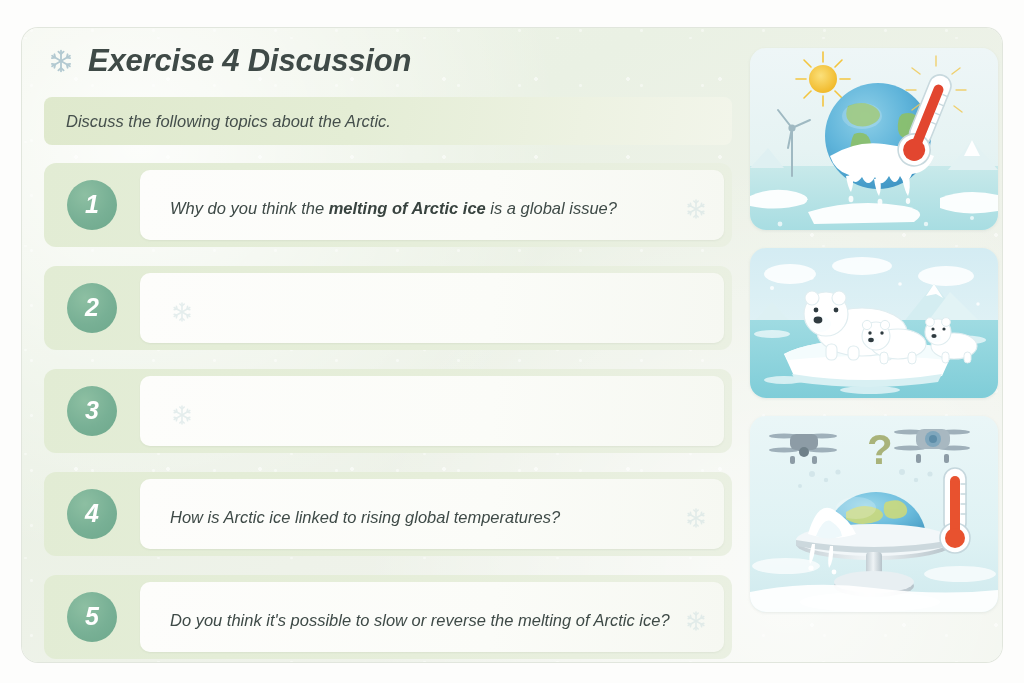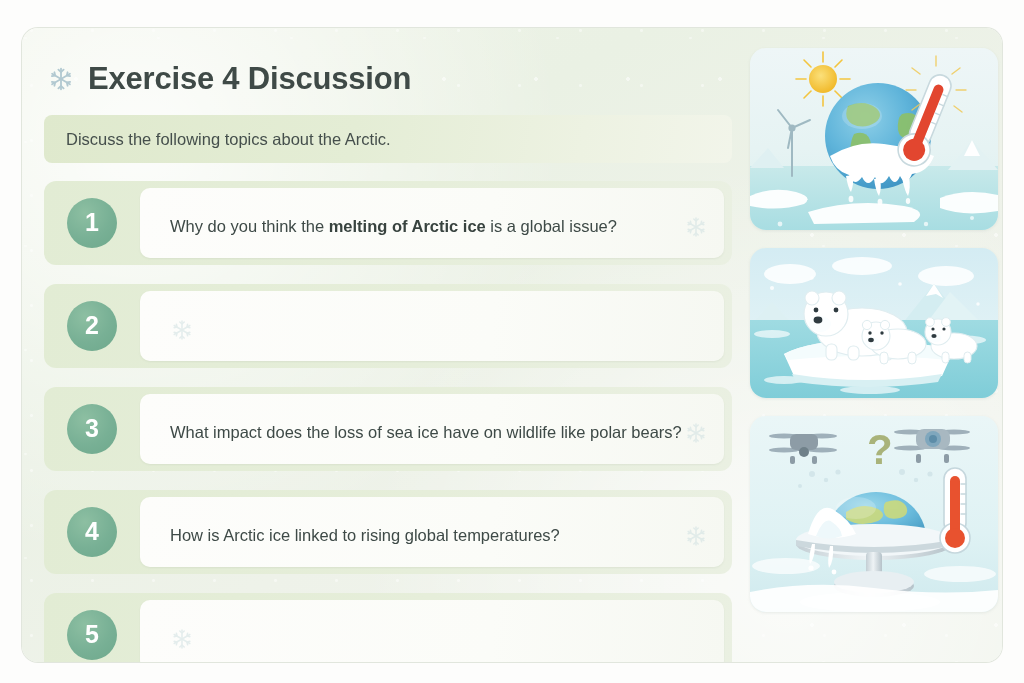--- a/index.html
+++ b/index.html
@@ -45,22 +45,23 @@
       radial-gradient(circle, rgba(255,255,255,.8) 1.2px, rgba(255,255,255,0) 1.8px),
       radial-gradient(circle, rgba(255,255,255,.7) 1.0px, rgba(255,255,255,0) 1.6px);
     background-size: 92px 78px, 61px 55px, 133px 104px;
     background-position: 8px 12px, 40px 30px, 70px 62px;
   }
 
   
   .left {
     position: absolute;
     left: 22px;
-    top: 23px;
+    top: 5px;
     width: 688px;
+    font-style: italic;
   }
 
   .title-row {
     display: flex;
     align-items: center;
     gap: 14px;
     padding-left: 4px;
     height: 56px;
   }
 
@@ -242,21 +243,20 @@
               </g>
             </svg>
           </div>
         </div>
 
         <div class="item">
           <div class="item-strip">
             <div class="badge">3</div>
           </div>
           <div class="item-panel">
-            <div class="q-text">What impact does the loss of sea ice have on wildlife like polar bears?</div>
             <svg class="row-flake" viewBox="0 0 24 24">
               <g stroke="#cddfe0" stroke-width="1.6" stroke-linecap="round" fill="none">
                 <line x1="12" y1="3" x2="12" y2="21"></line>
                 <line x1="4.2" y1="7.5" x2="19.8" y2="16.5"></line>
                 <line x1="19.8" y1="7.5" x2="4.2" y2="16.5"></line>
                 <path d="M12 6 L9.8 4 M12 6 L14.2 4 M12 18 L9.8 20 M12 18 L14.2 20"></path>
                 <path d="M7 9 L6.4 6.2 M7 9 L4.2 9.6 M17 15 L17.6 17.8 M17 15 L19.8 14.4"></path>
                 <path d="M17 9 L17.6 6.2 M17 9 L19.8 9.6 M7 15 L6.4 17.8 M7 15 L4.2 14.4"></path>
               </g>
             </svg>
@@ -280,20 +280,21 @@
               </g>
             </svg>
           </div>
         </div>
 
         <div class="item">
           <div class="item-strip">
             <div class="badge">5</div>
           </div>
           <div class="item-panel">
+            <div class="q-text">Do you think it's possible to slow or reverse the melting of Arctic ice?</div>
             <svg class="row-flake" viewBox="0 0 24 24">
               <g stroke="#cddfe0" stroke-width="1.6" stroke-linecap="round" fill="none">
                 <line x1="12" y1="3" x2="12" y2="21"></line>
                 <line x1="4.2" y1="7.5" x2="19.8" y2="16.5"></line>
                 <line x1="19.8" y1="7.5" x2="4.2" y2="16.5"></line>
                 <path d="M12 6 L9.8 4 M12 6 L14.2 4 M12 18 L9.8 20 M12 18 L14.2 20"></path>
                 <path d="M7 9 L6.4 6.2 M7 9 L4.2 9.6 M17 15 L17.6 17.8 M17 15 L19.8 14.4"></path>
                 <path d="M17 9 L17.6 6.2 M17 9 L19.8 9.6 M7 15 L6.4 17.8 M7 15 L4.2 14.4"></path>
               </g>
             </svg>

